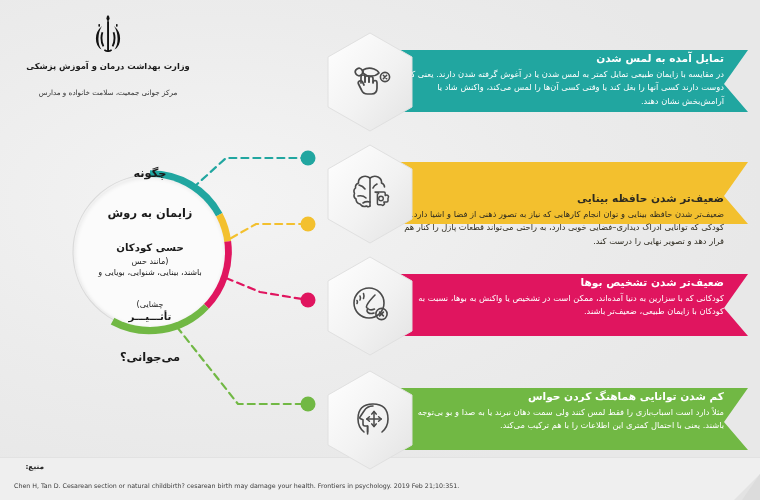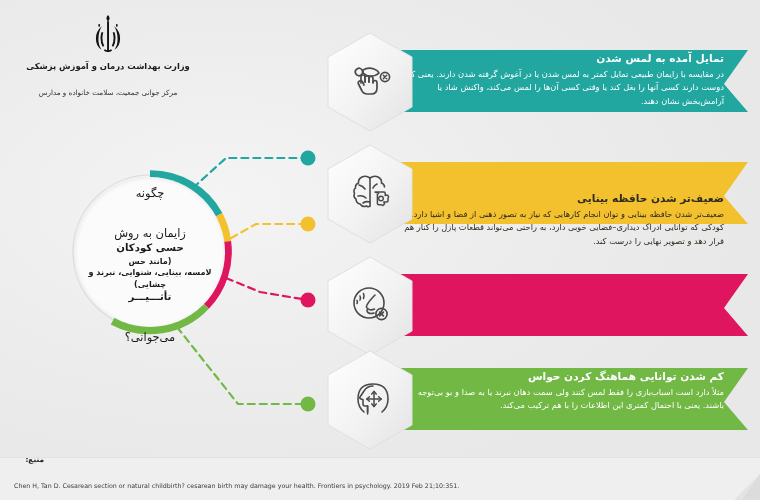--- a/index.html
+++ b/index.html
@@ -40,33 +40,33 @@
     position:absolute;left:9px;top:9px;width:150px;height:150px;border-radius:50%;
     background:#fbfbfb;
     box-shadow:0 1px 4px rgba(0,0,0,.08) inset;
   }
   .circle-text{
     position:absolute;left:12px;top:14px;width:144px;height:142px;
     display:flex;flex-direction:column;align-items:center;justify-content:center;
     text-align:center;line-height:1.42;color:#1a1a1a;
     padding:0 3px;box-sizing:border-box;
   }
-  .ct-big{font-size:11.4px;font-weight:normal;display:block;margin-top:24px;}
-  .ct-small{font-size:8.1px;font-weight:bold;display:block;}
-  .ct-mid{font-size:10.2px;font-weight:bold;display:block;}
+  .ct-big{font-size:11.4px;font-weight:bold;display:block;margin-top:24px;}
+  .ct-small{font-size:8.1px;font-weight:normal;display:block;}
+  .ct-mid{font-size:10.2px;font-weight:bold;display:block;margin-top:20px;}
 
   
   .connectors{position:absolute;left:0;top:0;width:760px;height:500px;pointer-events:none;}
 
   
   .row{position:absolute;left:330px;width:430px;height:108px;}
   .row.r1{top:28px;}
   .row.r2{top:140px;}
   .row.r3{top:252px;}
-  .row.r4{top:346px;}
+  .row.r4{top:366px;}
 
   .hexwrap{position:absolute;left:4px;top:2px;width:96px;height:104px;z-index:3;}
   .hexsvg{position:absolute;left:0;top:0;}
   .hexicon{position:absolute;left:24px;top:26px;width:50px;height:50px;}
 
   .banner{
     position:absolute;left:62px;top:16px;width:368px;height:74px;z-index:2;
   }
   .banner .bsvg{position:absolute;left:0;top:0;}
   .btext{
@@ -78,21 +78,21 @@
 
   
   .row.r2 .btext{color:#2e2b20;margin-top:28px;}
 
   
   .source{
     position:absolute;left:26px;bottom:10px;text-align:left;direction:ltr;
   }
   .src-label{
     font-size:7.4px;font-weight:bold;color:#222;direction:rtl;text-align:right;
-    width:30px;margin-bottom:18px;
+    width:30px;margin-bottom:11px;
   }
   .src-text{font-size:6.3px;color:#3a3a3a;line-height:1.3;white-space:nowrap;}
 
   .corner-fold{position:absolute;right:0;bottom:0;}
 </style>
 </head>
 <body>
 
 <div id="stage">
 
@@ -141,21 +141,21 @@
       <path d="M160.4 73.6 A77 77 0 0 1 139.4 137.4" fill="none" stroke="#e0155f" stroke-width="9.5"></path>
       <path d="M139.4 137.4 A77 77 0 0 1 47.0 152.4" fill="none" stroke="#71b844" stroke-width="9.5"></path>
     </svg>
     <div class="circle-face"></div>
     <div class="circle-text">
       <span class="ct-big">چگونه</span>
       <span class="ct-big">زایمان به روش</span>
       <span class="ct-mid">
         <span>حسی کودکان</span><span class="ct-small">(مانند حس</span>
       </span>
-      <span class="ct-small">لامسه، بینایی، شنوایی، نبرند و</span>
+      <span class="ct-small">باشند، بینایی، شنوایی، بویایی و</span>
       <span class="ct-mid">
         <span class="ct-small">چشایی)</span>
         <span>تأثـــیـــر</span>
       </span>
       <span class="ct-big">می‌جوانی؟</span>
     </div>
   </div>
 
   <div class="row r1">
     <div class="hexwrap">
@@ -248,20 +248,24 @@
           <path d="M14 16 q1 2 0 4 M17.5 13.5 q1 2.5 0 5 M11 20.5 q1 1.5 0 3"></path>
           <circle cx="35.5" cy="34" r="5.6" stroke-width="1.6"></circle>
           <path d="M33.6 32.1 l3.8 3.8 M37.4 32.1 l-3.8 3.8" stroke-width="1.6"></path>
         </g>
       </svg>
     </div>
     <div class="banner">
       <svg class="bsvg" width="368" height="74" viewBox="0 0 368 74" preserveAspectRatio="none">
         <polygon points="0,6 340,6 368,6 344,40 368,68 0,68" fill="#e0155f"></polygon>
       </svg>
+      <div class="btext">
+        <div class="btitle">ضعیف‌تر شدن تشخیص بوها</div>
+        <div class="bbody">کودکانی که با سزارین به دنیا آمده‌اند، ممکن است در تشخیص یا واکنش به بوها، نسبت به کودکان با زایمان طبیعی، ضعیف‌تر باشند.</div>
+      </div>
     </div>
   </div>
 
   <div class="row r4">
     <div class="hexwrap">
       <svg class="hexsvg" width="96" height="104" viewBox="0 0 96 104">
         <defs>
           <linearGradient id="hg4" x1="0" y1="0" x2="1" y2="1">
             <stop offset="0%" stop-color="#ffffff"></stop>
               <stop offset="55%" stop-color="#f2f2f2"></stop>

